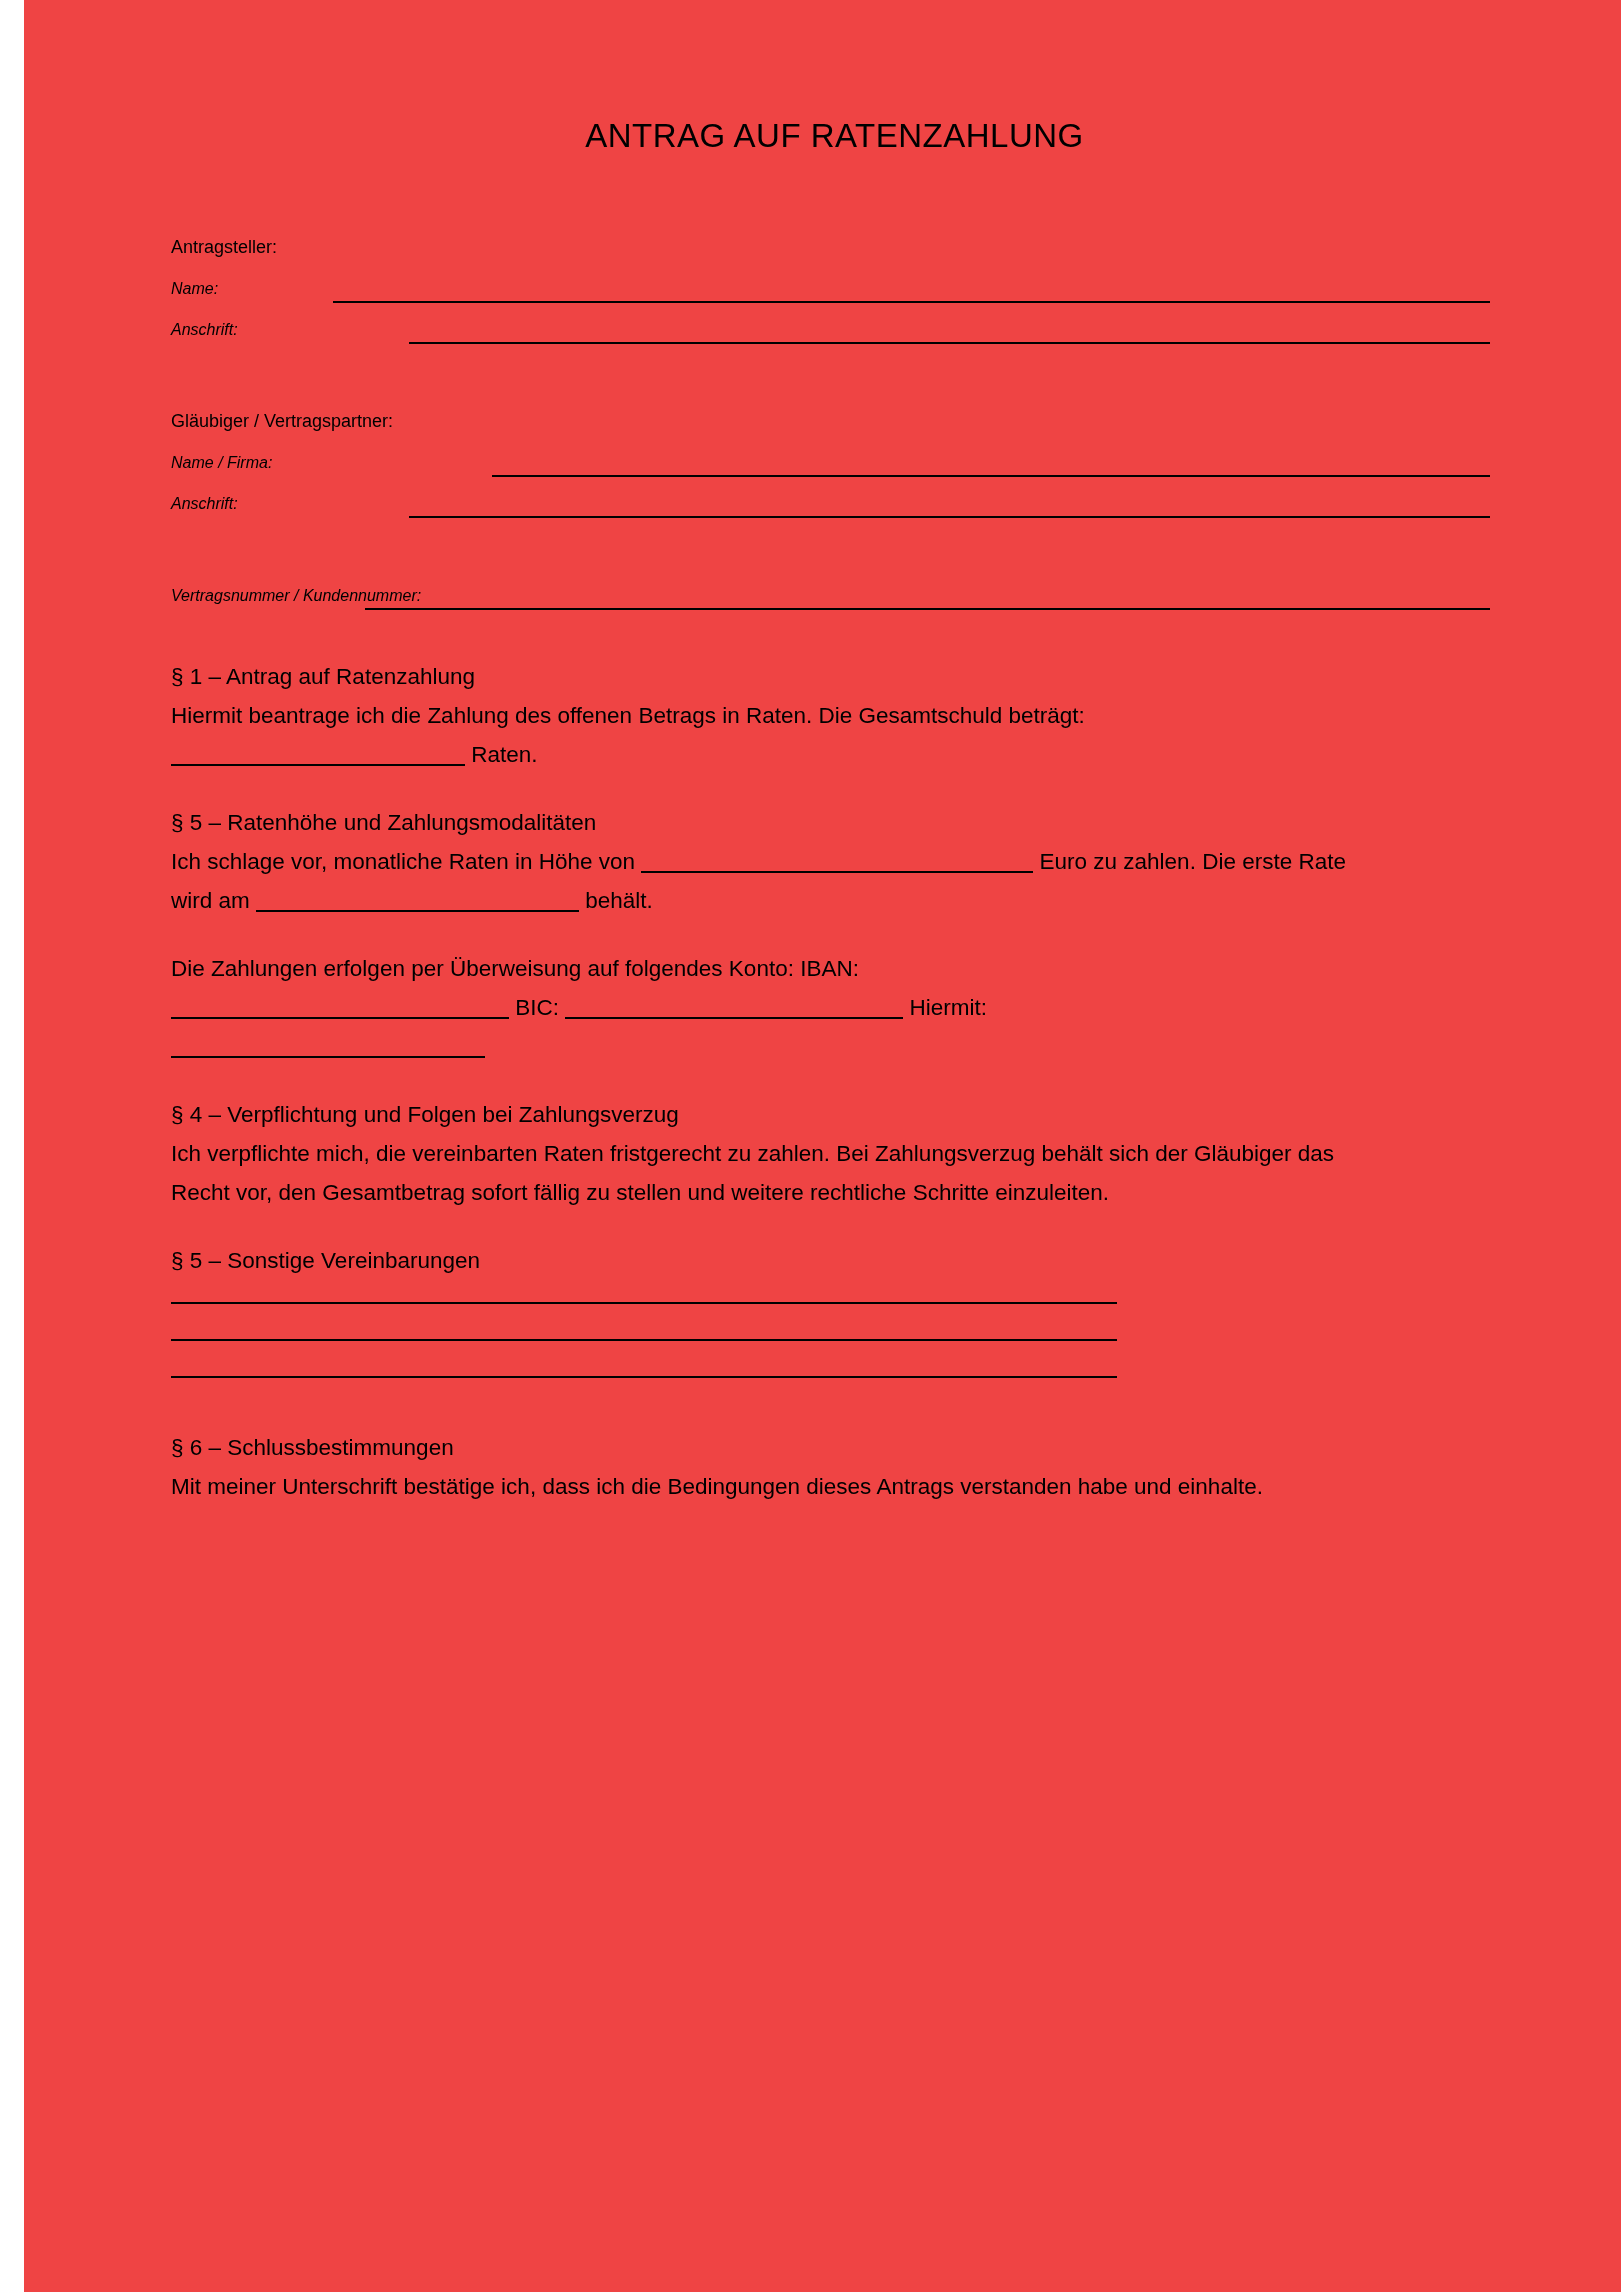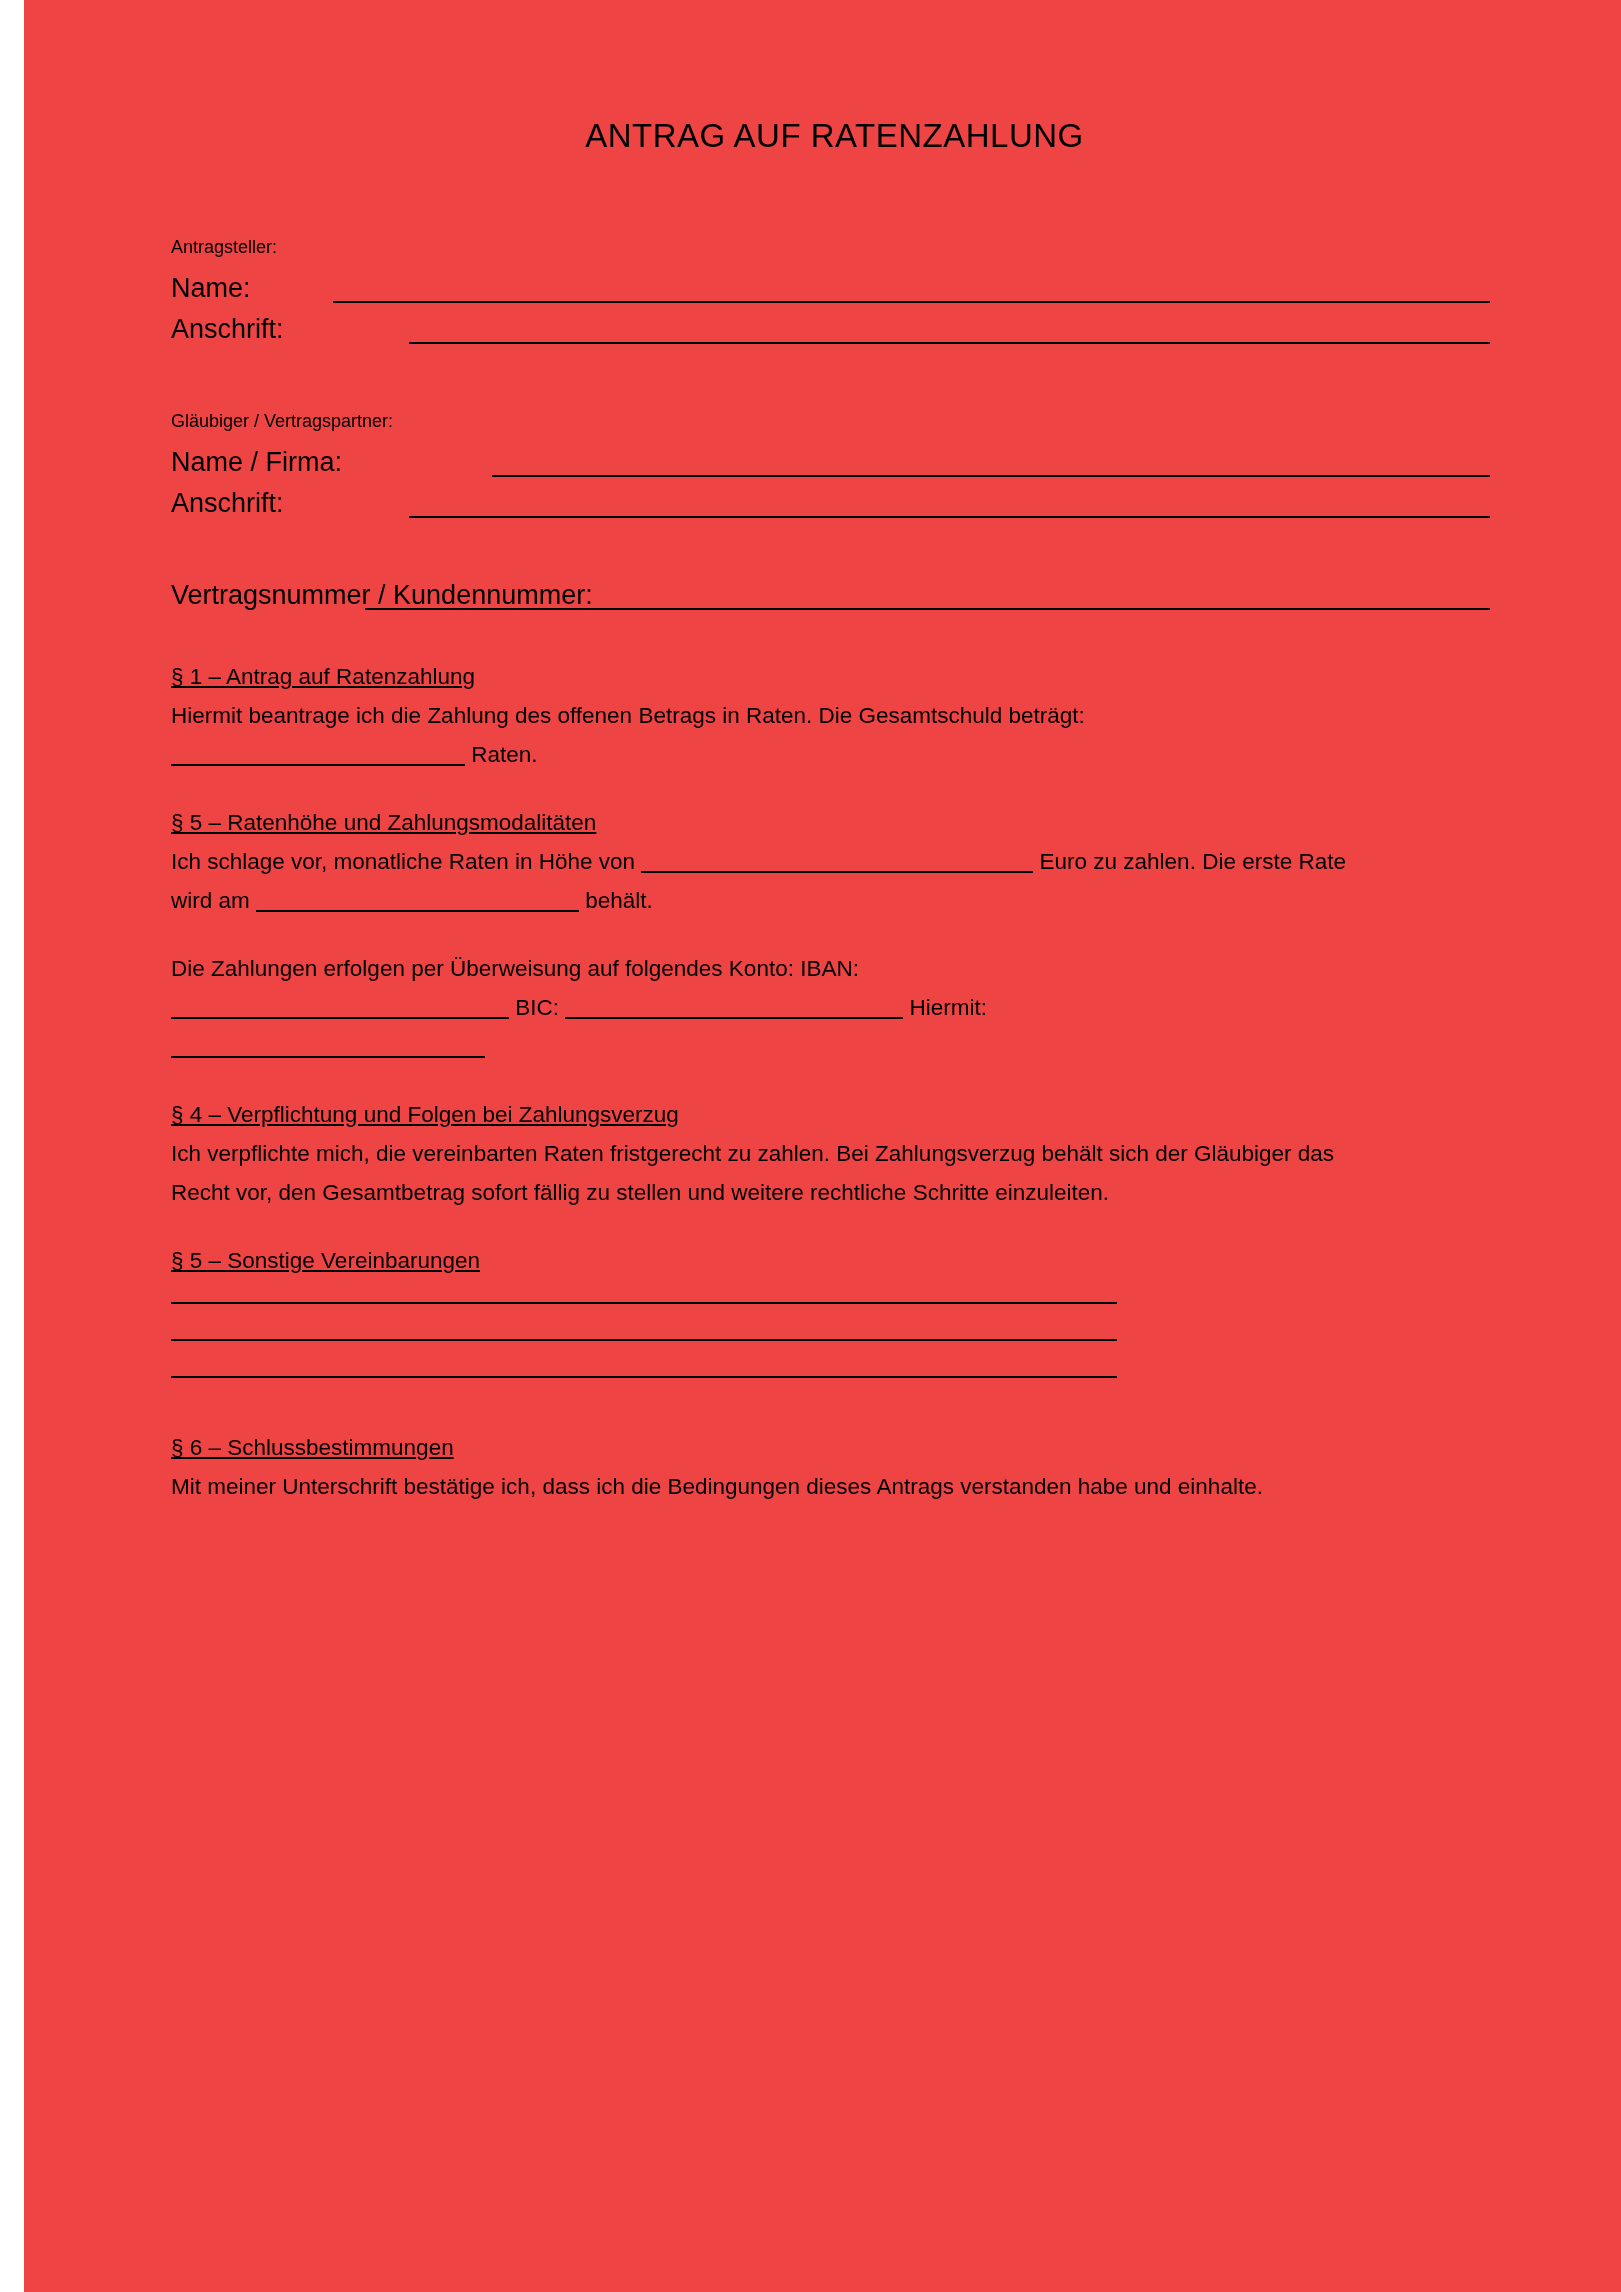--- a/index.html
+++ b/index.html
@@ -40,23 +40,24 @@
   
   .plain-line {
     font-size: 18px;
     line-height: 41px;
     height: 41px;
     white-space: nowrap;
   }
   .field-row {
     position: relative;
     height: 41px;
-    font-size: 27px;
+    font-size: 16px;
     line-height: 41px;
     white-space: nowrap;
+    font-style: italic;
   }
   .field-label {
     display: inline-block;
   }
   .rule {
     position: absolute;
     right: 3.9px;
     bottom: 5.9px;
     height: 0;
     border-bottom: 2.9px solid #000;
@@ -69,21 +70,20 @@
   .gap-md { height: 29px; }
   .gap-lg { height: 41px; }
   .gap-xl { height: 51px; }
   
   .sec-heading {
     font-size: 22.5px;
     line-height: 39px;
     margin: 0;
     font-weight: 400;
     white-space: nowrap;
-    text-decoration: underline;
   }
   .sec-body {
     font-size: 22.5px;
     line-height: 39px;
     margin: 0;
     max-width: 1220px;
   }
   .blank {
     display: inline-block;
     border-bottom: 2px solid #000;

